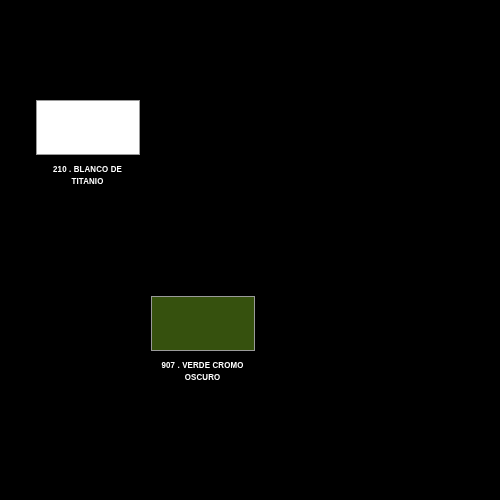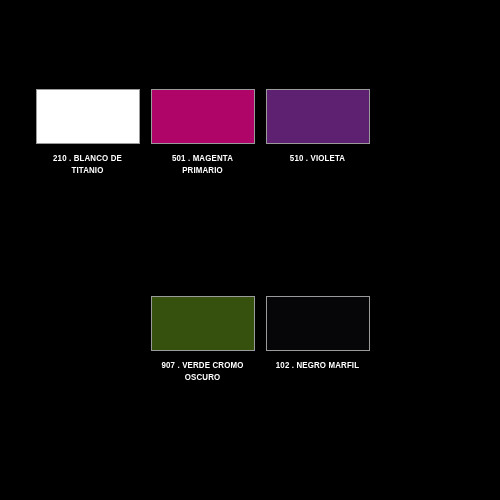--- a/index.html
+++ b/index.html
@@ -54,46 +54,33 @@
     white-space: pre-line;
     transform: scaleX(0.93);
     transform-origin: center top;
   }
   
   .col-0 { left: 30px; }
   .col-1 { left: 145px; }
   .col-2 { left: 260px; }
   .col-3 { left: 376px; }
   
-  .row-0 { top: 89px; }
+  .row-0 { top: 100px; }
   .row-1 { top: 189px; }
   .row-2 { top: 296px; text-decoration: underline; }
 </style>
 </head>
 <body>
 
 <div id="chart-root">
   <div class="swatch-grid">
       <div class="swatch-cell col-0 row-0">
         <div class="swatch-chip" style="background: rgb(255, 255, 255); border-color: rgb(154, 154, 154);"></div>
         <div class="swatch-label" style="color: rgb(255, 255, 255);">210 . BLANCO DE
 TITANIO</div>
       </div>
-      <div class="swatch-cell col-1 row-0">
-        <div class="swatch-chip" style="background: rgb(175, 5, 104); border-color: rgb(154, 154, 154);"></div>
-        <div class="swatch-label" style="color: rgb(255, 255, 255);">501 . MAGENTA
-PRIMARIO</div>
-      </div>
-      <div class="swatch-cell col-2 row-0">
-        <div class="swatch-chip" style="background: rgb(94, 32, 113); border-color: rgb(154, 154, 154);"></div>
-        <div class="swatch-label" style="color: rgb(255, 255, 255);">510 . VIOLETA</div>
-      </div>
       <div class="swatch-cell col-1 row-2">
         <div class="swatch-chip" style="background: rgb(54, 81, 14); border-color: rgb(154, 154, 154);"></div>
         <div class="swatch-label" style="color: rgb(255, 255, 255);">907 . VERDE CROMO
 OSCURO</div>
       </div>
-      <div class="swatch-cell col-2 row-2">
-        <div class="swatch-chip" style="background: rgb(6, 6, 8); border-color: rgb(154, 154, 154);"></div>
-        <div class="swatch-label" style="color: rgb(255, 255, 255);">102 . NEGRO MARFIL</div>
-      </div>
     </div>
 </div>
 
 </body></html>

